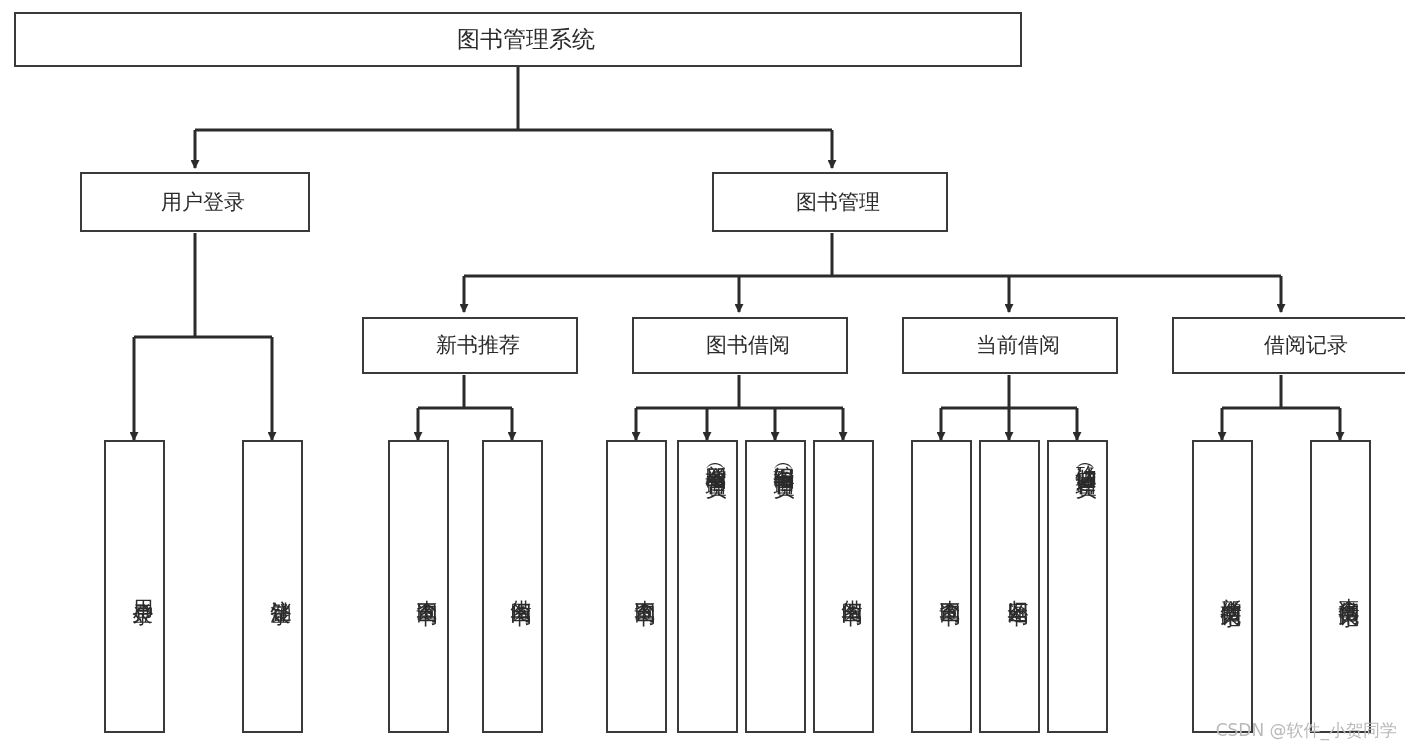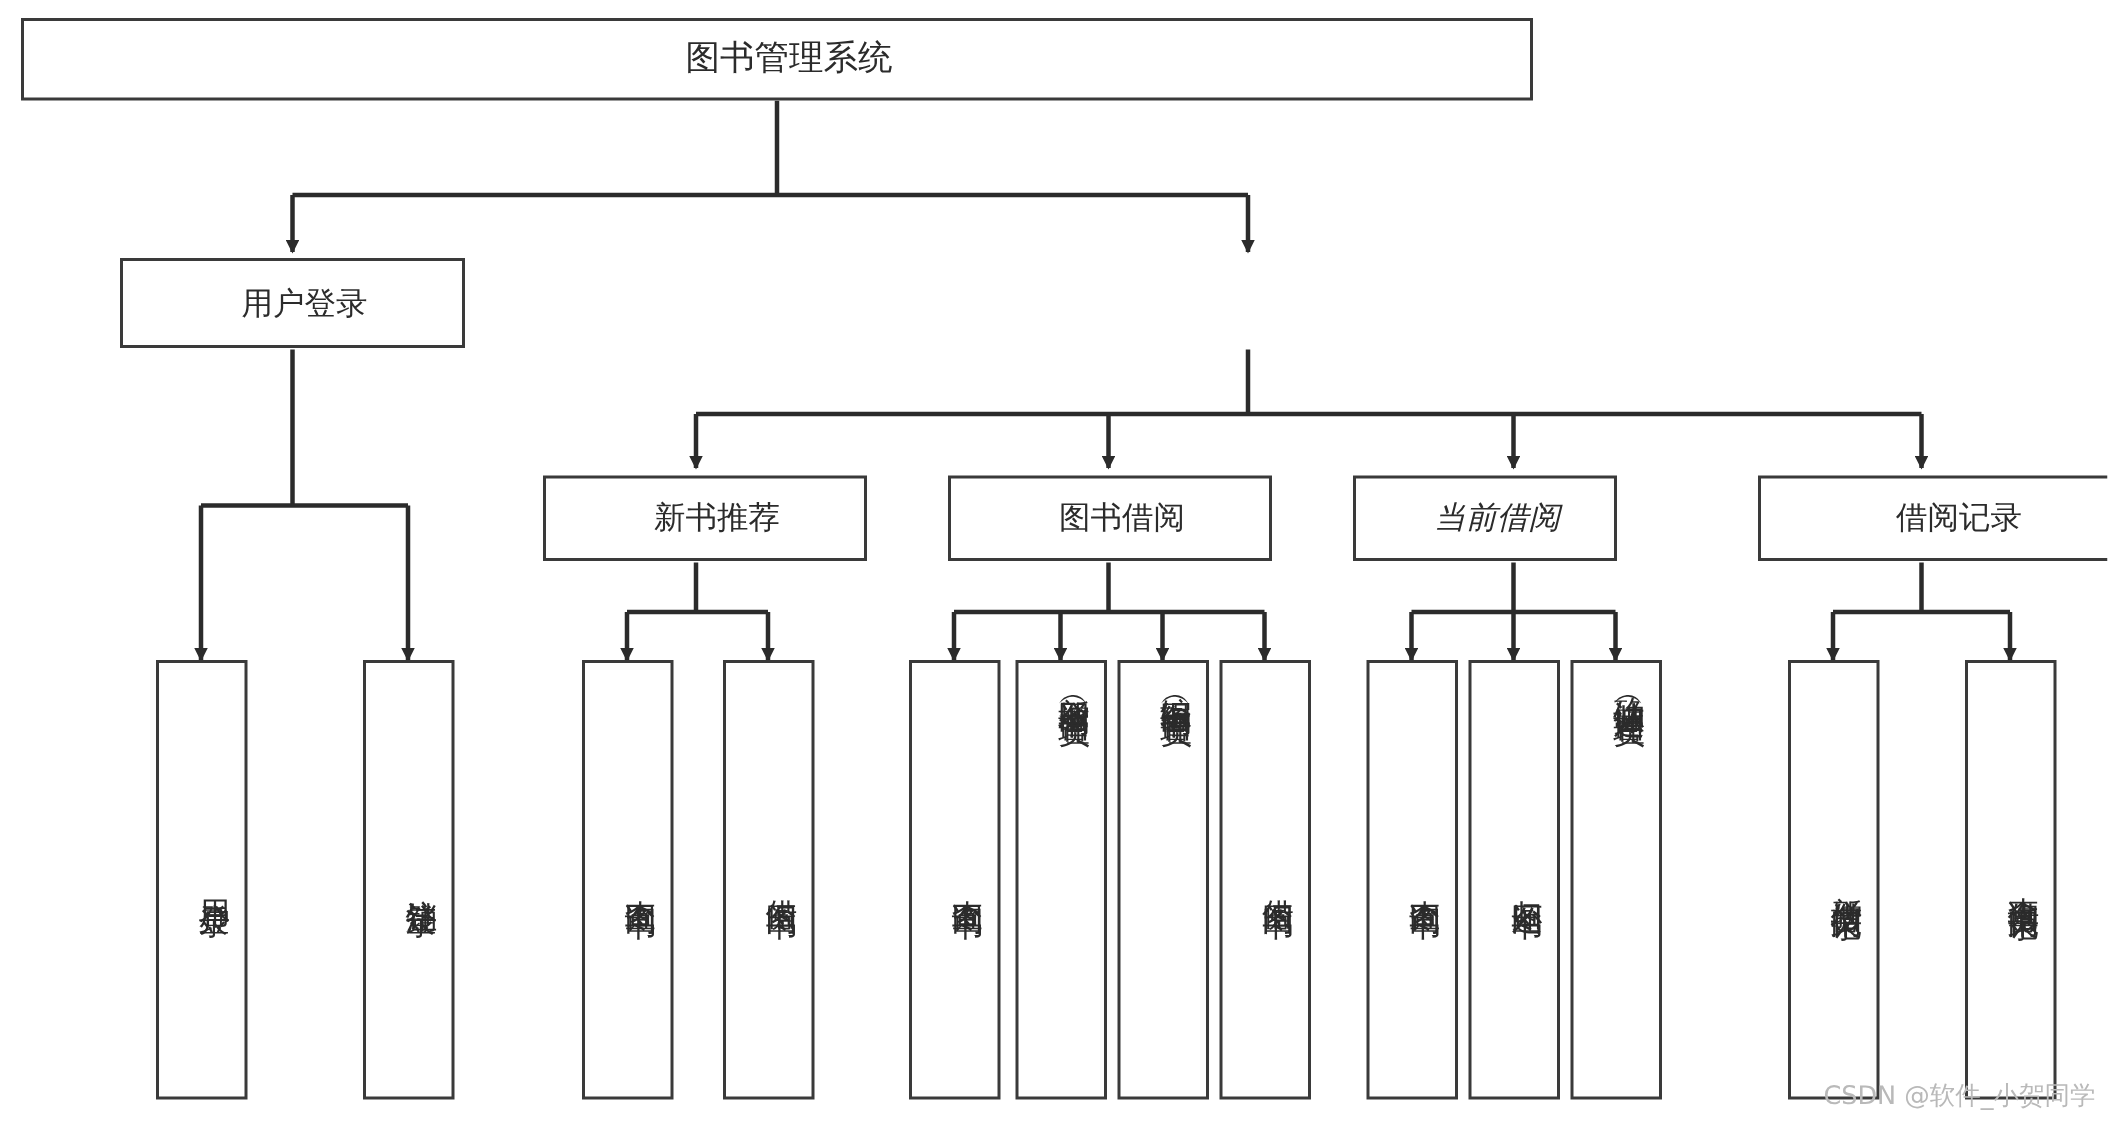--- a/index.html
+++ b/index.html
@@ -138,30 +138,33 @@
   </svg>
 
   <div class="node node-root" style="left:14px; top:12px; width:1008px; height:55px;">
     <span class="node-label">图书管理系统</span>
   </div>
 
   <div class="node node-l2" style="left:80px; top:172px; width:230px; height:60px;">
     <span class="node-label">用户登录</span>
   </div>
 
+  <div class="node node-l2" style="left:712px; top:172px; width:236px; height:60px;">
+    <span class="node-label">图书管理</span>
+  </div>
 
   <div class="node node-l3" style="left:632px; top:317px; width:216px; height:57px;">
     <span class="node-label">图书借阅</span>
   </div>
 
   <div class="node node-l3" style="left:362px; top:317px; width:216px; height:57px;">
     <span class="node-label">新书推荐</span>
   </div>
 
-  <div class="node node-l3" style="left:902px; top:317px; width:176px; height:57px;font-style:italic;">
+  <div class="node node-l3" style="left:902px; top:317px; width:216px; height:57px;">
     <span class="node-label">当前借阅</span>
   </div>
 
   <div class="node node-l3" style="left:1172px; top:317px; width:252px; height:57px;">
     <span class="node-label">借阅记录</span>
   </div>
 
   <div class="node node-leaf leaf-mid" style="left:104px; top:440px; width:61px; height:293px;">
     <span class="node-label">用户登录</span>
   </div>

